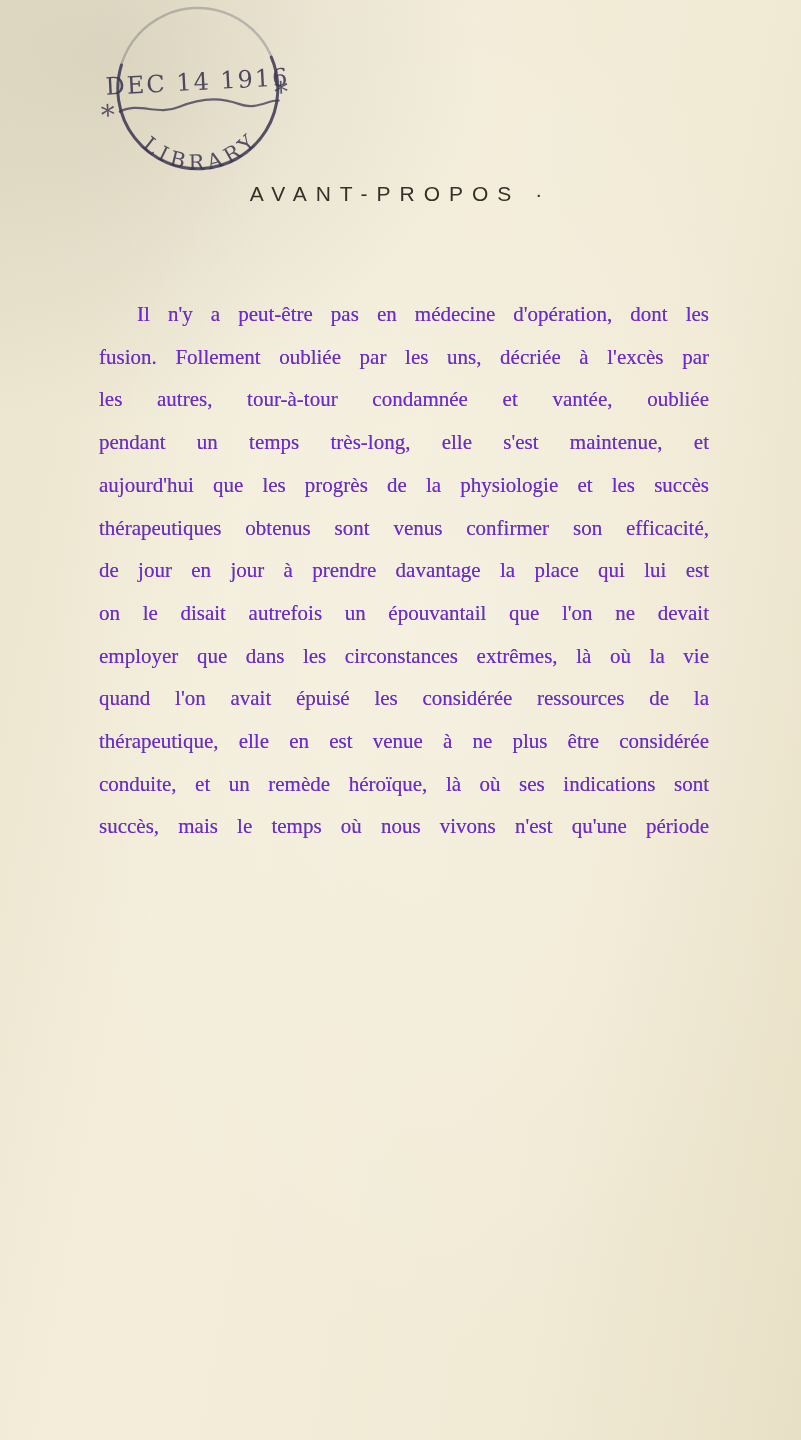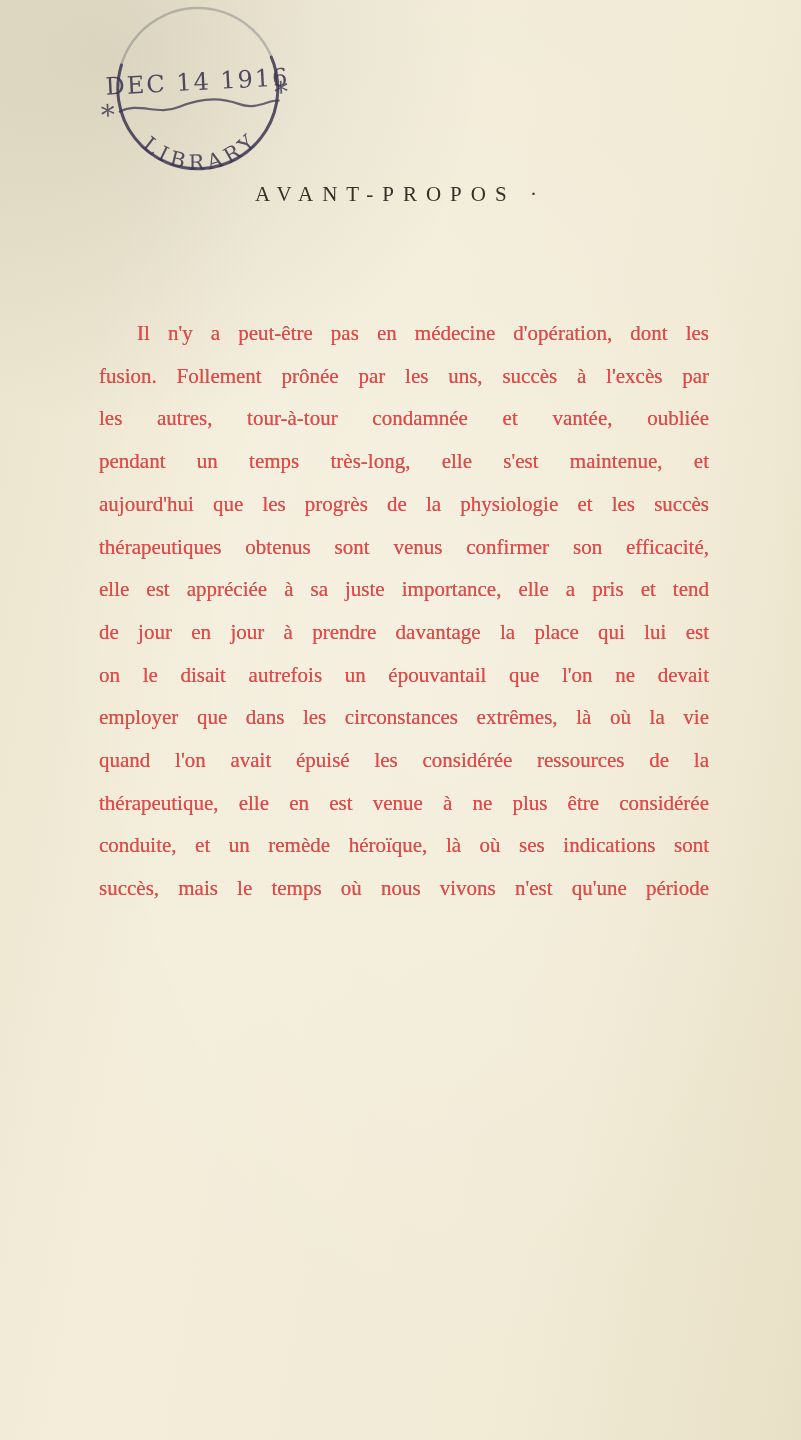--- a/index.html
+++ b/index.html
@@ -32,32 +32,32 @@
   .title {
     position: absolute;
     top: 182px;
     left: 0;
     width: 100%;
     text-align: center;
     font-size: 21px;
     font-weight: 400;
     letter-spacing: 9px;
     color: #353128;
-    font-family: Liberation Serif, serif;
+    font-family: Liberation Sans, sans-serif;
   }
 
   
   .body-text {
     position: absolute;
     left: 99px;
-    top: 312px;
+    top: 293px;
     width: 610px;
     font-size: 21px;
     line-height: 42.7px;
-    color: #ef4444;
+    color: #6d28d9;
     text-shadow: 0 0 0.4px rgba(50,46,39,0.55);
   }
   .text-line {
     text-align: justify;
     text-align-last: justify;
   }
   .text-line.indent { text-indent: 38px; }
 </style>
 </head>
 <body>
@@ -80,26 +80,25 @@
           <textPath href="#stamp-arc" startOffset="50%" text-anchor="middle">LIBRARY</textPath>
         </text>
       </g>
     </svg>
   </div>
 
   <h1 class="title">AVANT-PROPOS ·</h1>
 
   <div class="body-text">
       <div class="text-line indent">Il n'y a peut-être pas en médecine d'opération, dont les</div>
-      <div class="text-line">fusion. Follement prônée par les uns, succès à l'excès par</div>
+      <div class="text-line">fusion. Follement oubliée par les uns, décriée à l'excès par</div>
       <div class="text-line">les autres, tour-à-tour condamnée et vantée, oubliée</div>
       <div class="text-line">pendant un temps très-long, elle s'est maintenue, et</div>
       <div class="text-line">aujourd'hui que les progrès de la physiologie et les succès</div>
       <div class="text-line">thérapeutiques obtenus sont venus confirmer son efficacité,</div>
-      <div class="text-line">elle est appréciée à sa juste importance, elle a pris et tend</div>
       <div class="text-line">de jour en jour à prendre davantage la place qui lui est</div>
       <div class="text-line">on le disait autrefois un épouvantail que l'on ne devait</div>
       <div class="text-line">employer que dans les circonstances extrêmes, là où la vie</div>
       <div class="text-line">quand l'on avait épuisé les considérée ressources de la</div>
       <div class="text-line">thérapeutique, elle en est venue à ne plus être considérée</div>
       <div class="text-line">conduite, et un remède héroïque, là où ses indications sont</div>
       <div class="text-line">succès, mais le temps où nous vivons n'est qu'une période</div>
     </div>
 
 </div>

